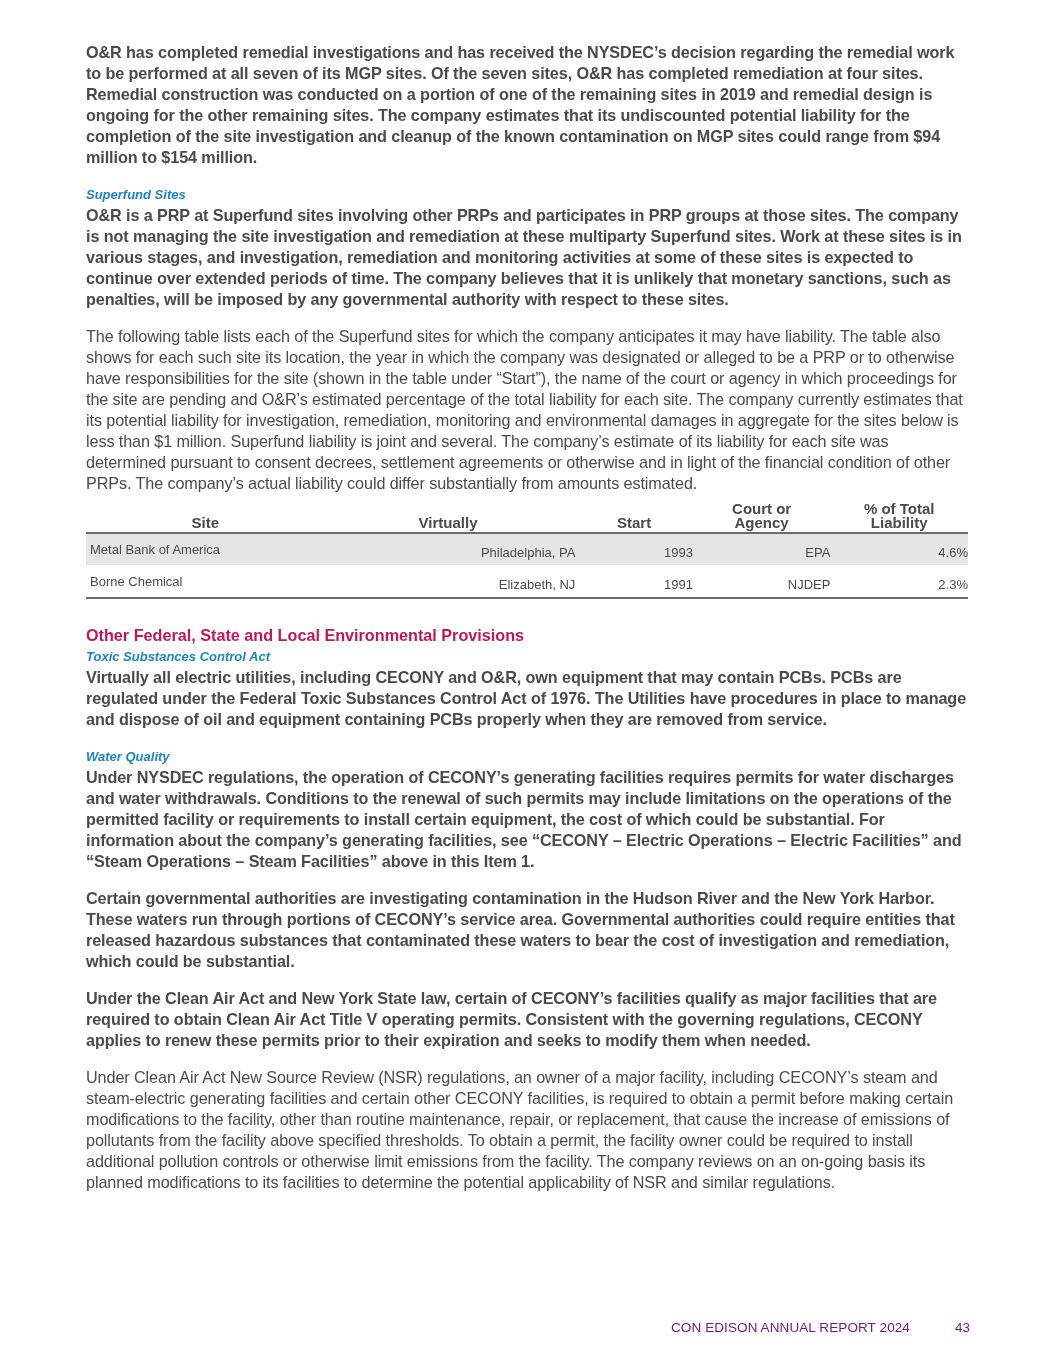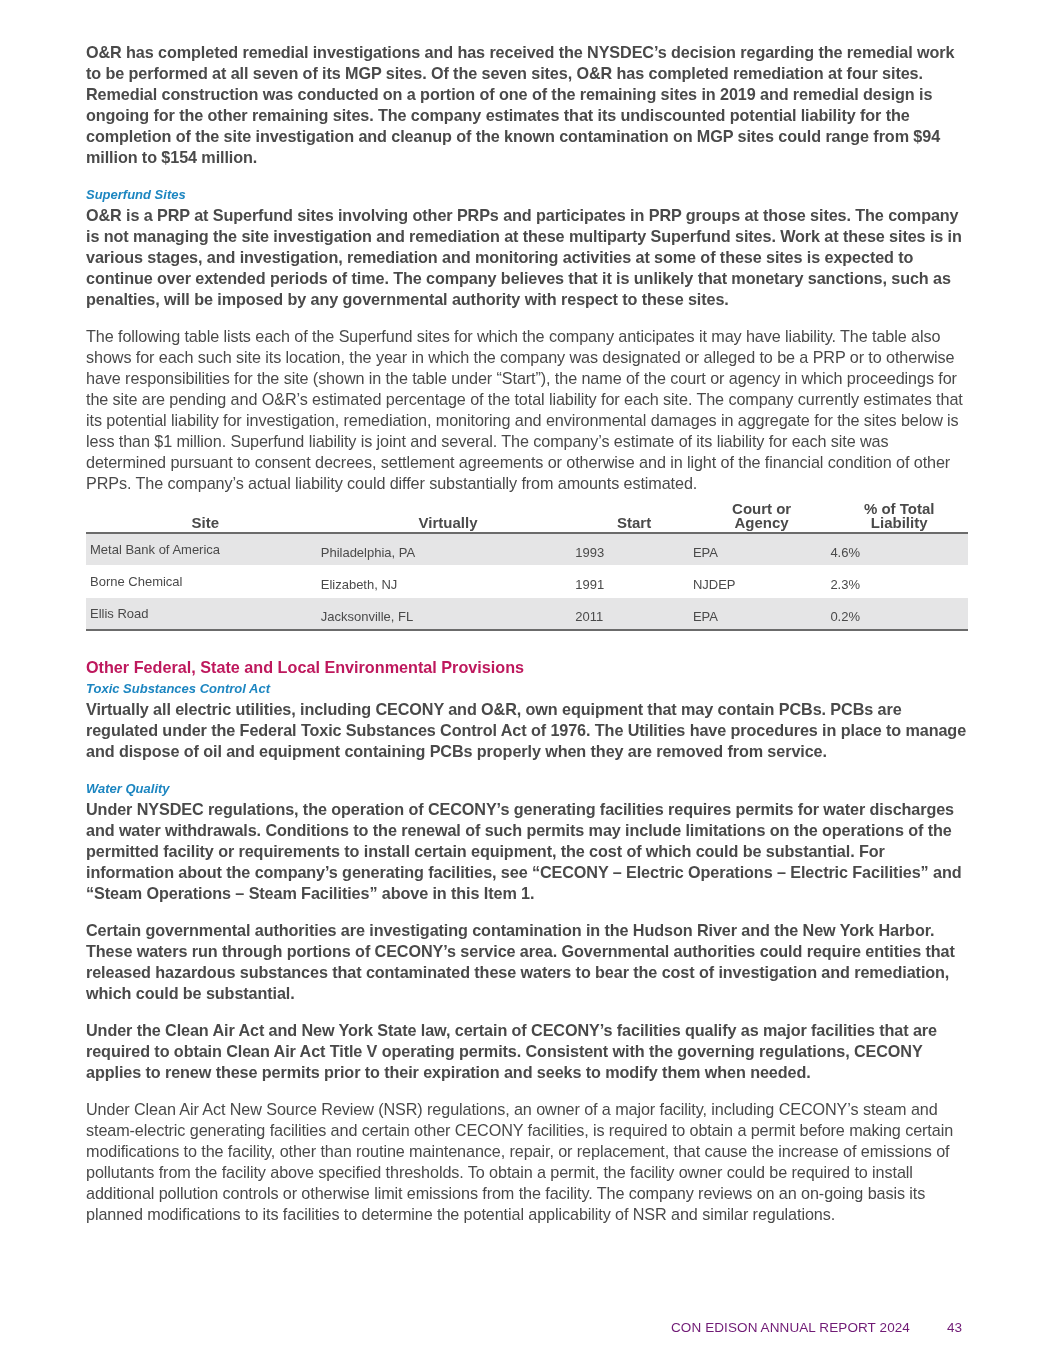--- a/index.html
+++ b/index.html
@@ -7,28 +7,28 @@
          font-family: "Liberation Sans", sans-serif; color: #4a4a4a; }
   .page { position: absolute; left: 86px; top: 42px; width: 884px; }
   p { margin: 0; font-size: 16.2px; line-height: 21px; letter-spacing: -0.1px; }
   .blk { margin-bottom: 16px; font-weight: bold; }
   .sub { color: #1d86c1; font-weight: bold; font-style: italic; font-size: 13px; line-height: 21px; margin: 0; }
   .h3 { color: #be185d; font-weight: bold; font-size: 16.2px; line-height: 21px; margin: 0; }
   table { width: 882px; border-collapse: collapse; margin-top: 8px; font-size: 13px; color: #4a4a4a; }
   th { font-weight: bold; font-size: 15px; line-height: 14px; padding: 0 0 2px 0; vertical-align: bottom; border-bottom: 2px solid #6b6b6b; }
   td { height: 23px; padding: 0; vertical-align: middle; }
   td.site { vertical-align: top; padding: 8px 0 0 4px; text-align: left; }
-  td.c { text-align: left; padding-top: 6px; }
+  td.c { text-align: right; padding-top: 6px; }
   tr.shade td { background: #e5e5e6; }
   tbody tr td { border-bottom: 1px solid #ffffff; }
   tbody tr:last-child td { border-bottom: 2px solid #6b6b6b; }
   th.site { text-align: center; padding-left: 4px; }
   th.c { text-align: center; }
   .footer { position: absolute; top: 1320px; left: 671px; font-size: 13.5px; color: #701a75; letter-spacing: 0.1px; }
-  .footer .pg { position: absolute; left: 276px; top: 0; }
+  .footer .pg { position: absolute; left: 284px; top: 0; }
 </style>
 </head>
 <body>
 
 <div class="page">
 
   <p class="blk">O&amp;R has completed remedial investigations and has received the NYSDEC’s decision regarding the remedial work to be performed at all seven of its MGP sites. Of the seven sites, O&amp;R has completed remediation at four sites. Remedial construction was conducted on a portion of one of the remaining sites in 2019 and remedial design is ongoing for the other remaining sites. The company estimates that its undiscounted potential liability for the completion of the site investigation and cleanup of the known contamination on MGP sites could range from $94 million to $154 million.</p>
 
   <section>
     <h4 class="sub">Superfund Sites</h4>
@@ -66,27 +66,20 @@
           <td class="c">EPA</td>
           <td class="c">4.6%</td>
         </tr>
         <tr>
           <td class="site">Borne Chemical</td>
           <td class="c">Elizabeth, NJ</td>
           <td class="c">1991</td>
           <td class="c">NJDEP</td>
           <td class="c">2.3%</td>
         </tr>
-        <tr class="shade">
-          <td class="site">Ellis Road</td>
-          <td class="c">Jacksonville, FL</td>
-          <td class="c">2011</td>
-          <td class="c">EPA</td>
-          <td class="c">0.2%</td>
-        </tr>
       </tbody>
     </table>
   </section>
 
   <section style="margin-top:26px">
     <h3 class="h3">Other Federal, State and Local Environmental Provisions</h3>
     <h4 class="sub">Toxic Substances Control Act</h4>
     <p class="blk">Virtually all electric utilities, including CECONY and O&amp;R, own equipment that may contain PCBs. PCBs are regulated under the Federal Toxic Substances Control Act of 1976. The Utilities have procedures in place to manage and dispose of oil and equipment containing PCBs properly when they are removed from service.</p>
 
     <h4 class="sub">Water Quality</h4>

